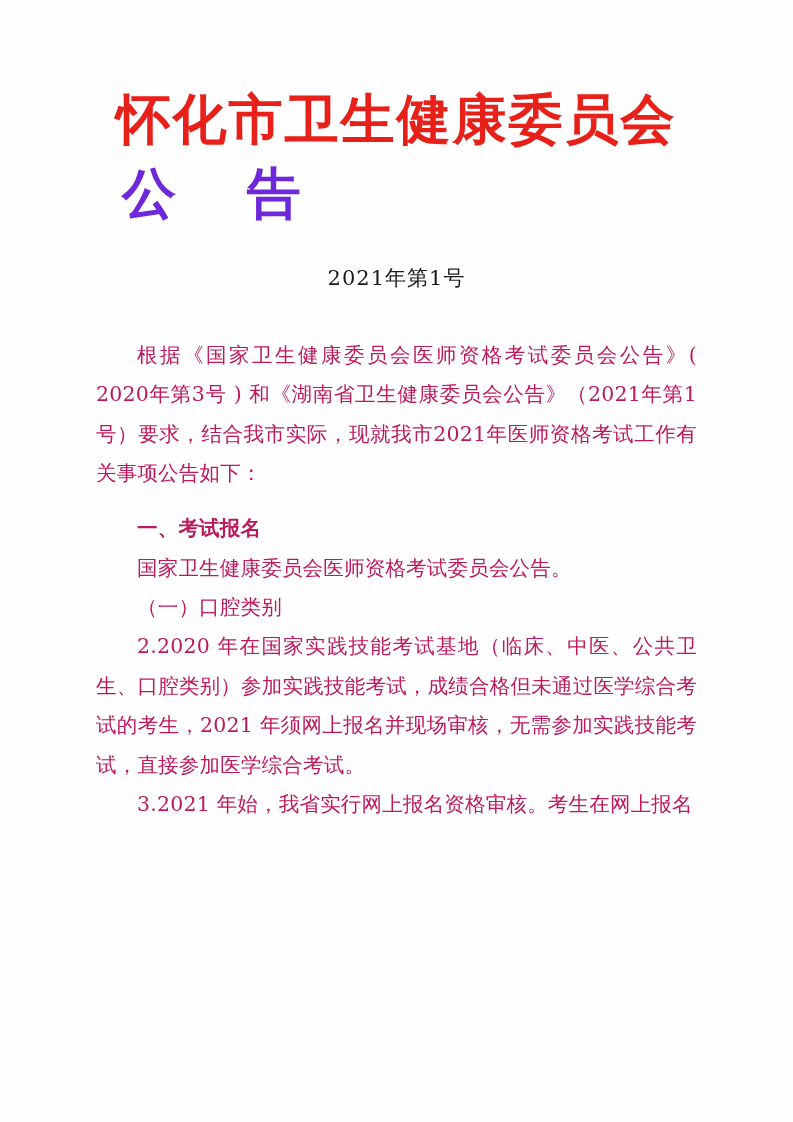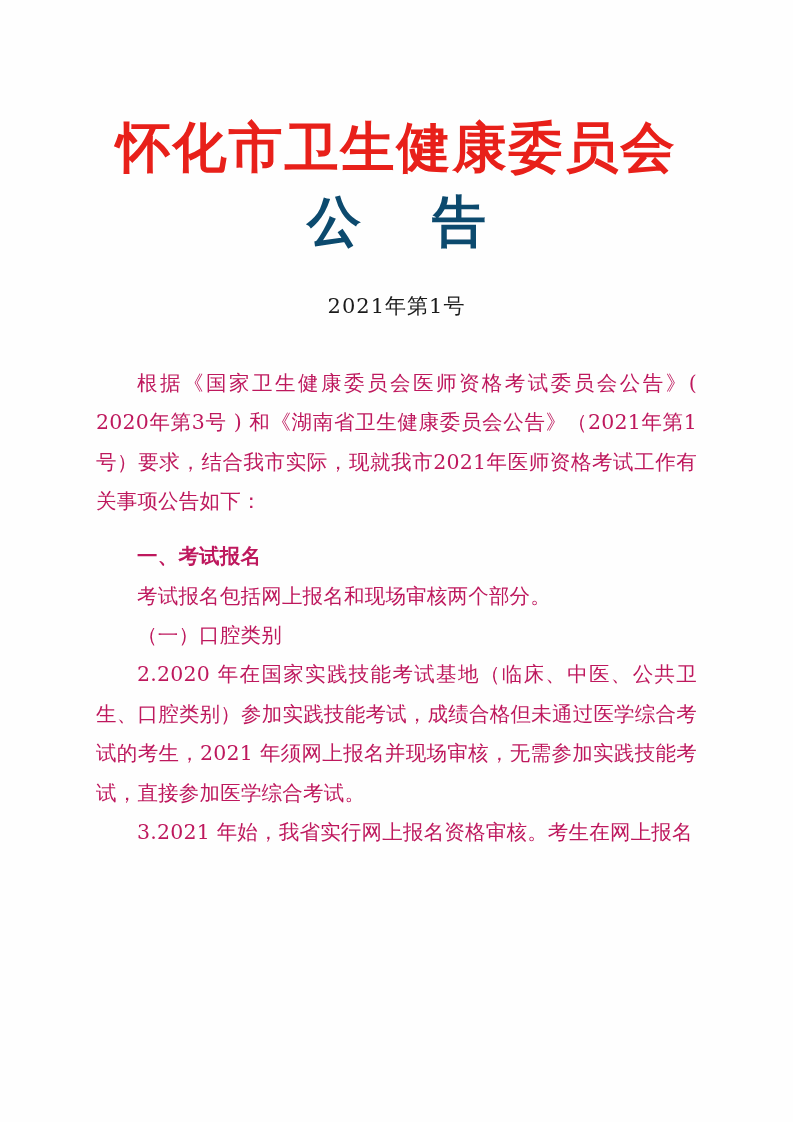--- a/index.html
+++ b/index.html
@@ -17,33 +17,33 @@
   .page {
     position: relative;
     width: 793px;
     height: 1122px;
     box-sizing: border-box;
     padding: 0 96px;
     background: #fefefe;
   }
   .doc-title {
     margin: 0;
-    padding-top: 116px;
+    padding-top: 88px;
     text-align: center;
     color: #e8201a;
     font-family: "DejaVu Serif", "Liberation Serif", serif;
     font-weight: 700;
     font-size: 54px;
     line-height: 1.18;
     letter-spacing: 2px;
   }
   .doc-title-line2 {
     display: block;
-    text-align: center;
-    color: #0c4a6e;
+    text-align: left;
+    color: #6d28d9;
     font-weight: 700;
     font-size: 54px;
     line-height: 1.3;
     letter-spacing: 26px;
     padding-left: 26px;
     margin-top: 6px;
   }
   .doc-number {
     text-align: center;
     font-size: 21px;
@@ -80,19 +80,19 @@
   <h1 class="doc-title">
     <span>怀化市卫生健康委员会</span>
     <span class="doc-title-line2">公 告</span>
   </h1>
 
   <div class="doc-number">2021年第1号</div>
 
   <div class="body-text">
     <p class="para">根据《国家卫生健康委员会医师资格考试委员会公告》( 2020年第3号 ) 和《湖南省卫生健康委员会公告》（2021年第1号）要求，结合我市实际，现就我市2021年医师资格考试工作有关事项公告如下：</p>
     <p class="para heading">一、考试报名</p>
-    <p class="para">考试报名包括网上报名和现场审核两个部分。</p>
+    <p class="para">国家卫生健康委员会医师资格考试委员会公告。</p>
     <p class="para subheading">（一）口腔类别</p>
     <p class="para">2.2020 年在国家实践技能考试基地（临床、中医、公共卫生、口腔类别）参加实践技能考试，成绩合格但未通过医学综合考试的考生，2021 年须网上报名并现场审核，无需参加实践技能考试，直接参加医学综合考试。</p>
     <p class="para">3.2021 年始，我省实行网上报名资格审核。考生在网上报名</p>
   </div>
 
 </div>
 
 </body></html>

